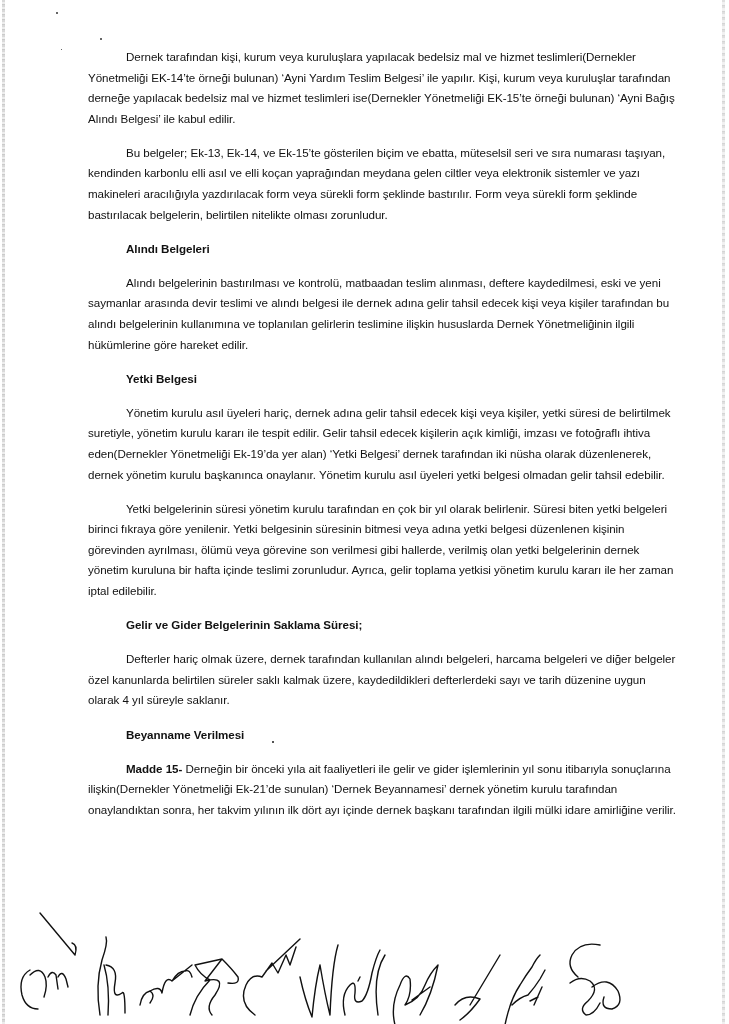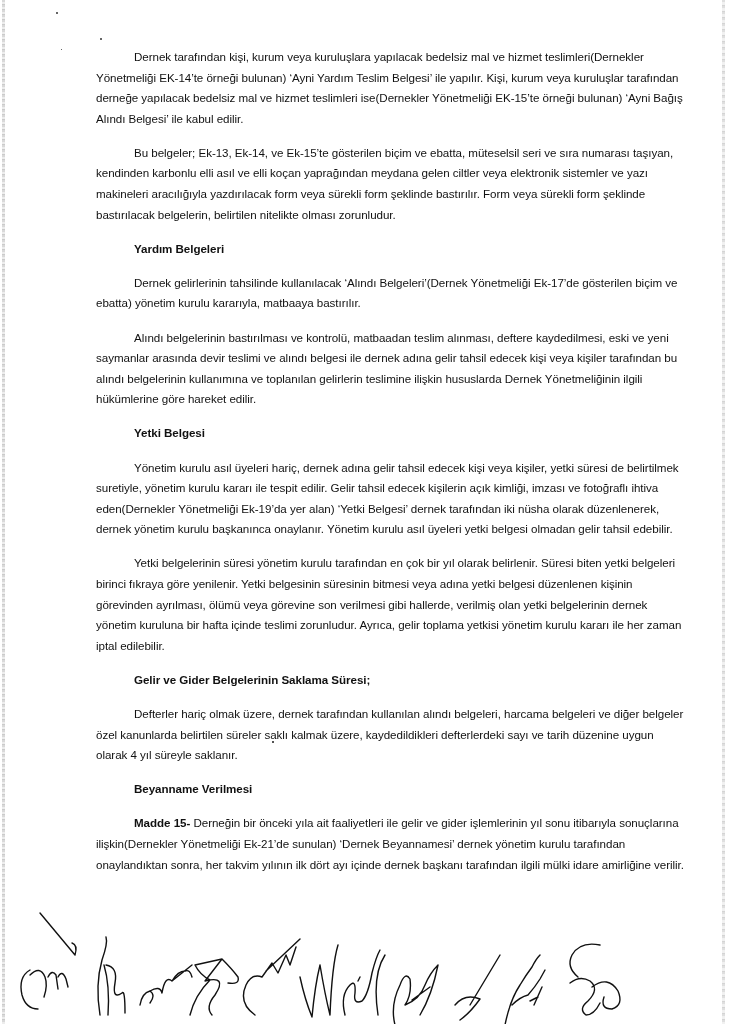--- a/index.html
+++ b/index.html
@@ -14,21 +14,21 @@
       background: repeating-linear-gradient(180deg, #cfcfcf 0 2px, #e8e8e8 2px 4px, #bdbdbd 4px 5px);
       opacity: 0.8;
     }
     .scan-edge-right {
       position: absolute; left: 722px; top: 0; width: 3px; height: 1024px;
       background: repeating-linear-gradient(180deg, #d4d4d4 0 2px, #ececec 2px 5px, #c6c6c6 5px 6px);
       opacity: 0.75;
     }
     .speck { position: absolute; width: 2px; height: 2px; background: #333; border-radius: 50%; }
     .page {
-      position: absolute; left: 96px; top: 47px; width: 590px;
+      position: absolute; left: 88px; top: 47px; width: 590px;
       font-size: 11.6px; line-height: 20.6px; letter-spacing: -0.05px;
     }
     .para { margin: 0 0 13.5px 0; text-indent: 38px; }
     .heading { margin: 0 0 13.5px 38px; font-weight: bold; }
     .lead { font-weight: bold; text-align: right; }
     .signatures { position: absolute; left: 0; top: 905px; width: 729px; height: 119px; }
     .signatures svg { width: 729px; height: 119px; }
     .signatures path { fill: none; stroke: #111; stroke-width: 1.4; stroke-linecap: round; stroke-linejoin: round; }
   </style>
 </head>
@@ -37,22 +37,21 @@
 <div class="scan-edge-left"></div>
 <div class="scan-edge-right"></div>
 <div class="speck" style="left:56px;top:12px;"></div>
 <div class="speck" style="left:100px;top:38px;"></div>
 <div class="speck" style="left:61px;top:49px;width:1px;height:1px;"></div>
 <div class="speck" style="left:272px;top:741px;width:1.5px;height:1.5px;"></div>
 
 <div class="page">
   <p class="para">Dernek tarafından kişi, kurum veya kuruluşlara yapılacak bedelsiz mal ve hizmet teslimleri(Dernekler Yönetmeliği EK-14’te örneği bulunan) ‘Ayni Yardım Teslim Belgesi’ ile yapılır. Kişi, kurum veya kuruluşlar tarafından derneğe yapılacak bedelsiz mal ve hizmet teslimleri ise(Dernekler Yönetmeliği EK-15’te örneği bulunan) ‘Ayni Bağış Alındı Belgesi’ ile kabul edilir.</p>
   <p class="para">Bu belgeler; Ek-13, Ek-14, ve Ek-15’te gösterilen biçim ve ebatta, müteselsil seri ve sıra numarası taşıyan, kendinden karbonlu elli asıl ve elli koçan yaprağından meydana gelen ciltler veya elektronik sistemler ve yazı makineleri aracılığıyla yazdırılacak form veya sürekli form şeklinde bastırılır. Form veya sürekli form şeklinde bastırılacak belgelerin, belirtilen nitelikte olması zorunludur.</p>
-  <p class="heading">Yardım Belgeleri</p>
-  <p class="para">Dernek gelirlerinin tahsilinde kullanılacak ‘Alındı Belgeleri’(Dernek Yönetmeliği Ek-17’de gösterilen biçim ve ebatta) yönetim kurulu kararıyla, matbaaya bastırılır.</p>
+  <p class="heading">Alındı Belgeleri</p>
   <p class="para">Alındı belgelerinin bastırılması ve kontrolü, matbaadan teslim alınması, deftere kaydedilmesi, eski ve yeni saymanlar arasında devir teslimi ve alındı belgesi ile dernek adına gelir tahsil edecek kişi veya kişiler tarafından bu alındı belgelerinin kullanımına ve toplanılan gelirlerin teslimine ilişkin hususlarda Dernek Yönetmeliğinin ilgili hükümlerine göre hareket edilir.</p>
   <p class="heading">Yetki Belgesi</p>
   <p class="para">Yönetim kurulu asıl üyeleri hariç, dernek adına gelir tahsil edecek kişi veya kişiler, yetki süresi de belirtilmek suretiyle, yönetim kurulu kararı ile tespit edilir. Gelir tahsil edecek kişilerin açık kimliği, imzası ve fotoğraflı ihtiva eden(Dernekler Yönetmeliği Ek-19’da yer alan) ‘Yetki Belgesi’ dernek tarafından iki nüsha olarak düzenlenerek, dernek yönetim kurulu başkanınca onaylanır. Yönetim kurulu asıl üyeleri yetki belgesi olmadan gelir tahsil edebilir.</p>
   <p class="para">Yetki belgelerinin süresi yönetim kurulu tarafından en çok bir yıl olarak belirlenir. Süresi biten yetki belgeleri birinci fıkraya göre yenilenir. Yetki belgesinin süresinin bitmesi veya adına yetki belgesi düzenlenen kişinin görevinden ayrılması, ölümü veya görevine son verilmesi gibi hallerde, verilmiş olan yetki belgelerinin dernek yönetim kuruluna bir hafta içinde teslimi zorunludur. Ayrıca, gelir toplama yetkisi yönetim kurulu kararı ile her zaman iptal edilebilir.</p>
   <p class="heading">Gelir ve Gider Belgelerinin Saklama Süresi;</p>
   <p class="para">Defterler hariç olmak üzere, dernek tarafından kullanılan alındı belgeleri, harcama belgeleri ve diğer belgeler özel kanunlarda belirtilen süreler saklı kalmak üzere, kaydedildikleri defterlerdeki sayı ve tarih düzenine uygun olarak 4 yıl süreyle saklanır.</p>
   <p class="heading">Beyanname Verilmesi</p>
   <p class="para"><span class="lead">Madde 15-</span><span> Derneğin bir önceki yıla ait faaliyetleri ile gelir ve gider işlemlerinin yıl sonu itibarıyla sonuçlarına ilişkin(Dernekler Yönetmeliği Ek-21’de sunulan) ‘Dernek Beyannamesi’ dernek yönetim kurulu tarafından onaylandıktan sonra, her takvim yılının ilk dört ayı içinde dernek başkanı tarafından ilgili mülki idare amirliğine verilir.</span></p>
 </div>
 

